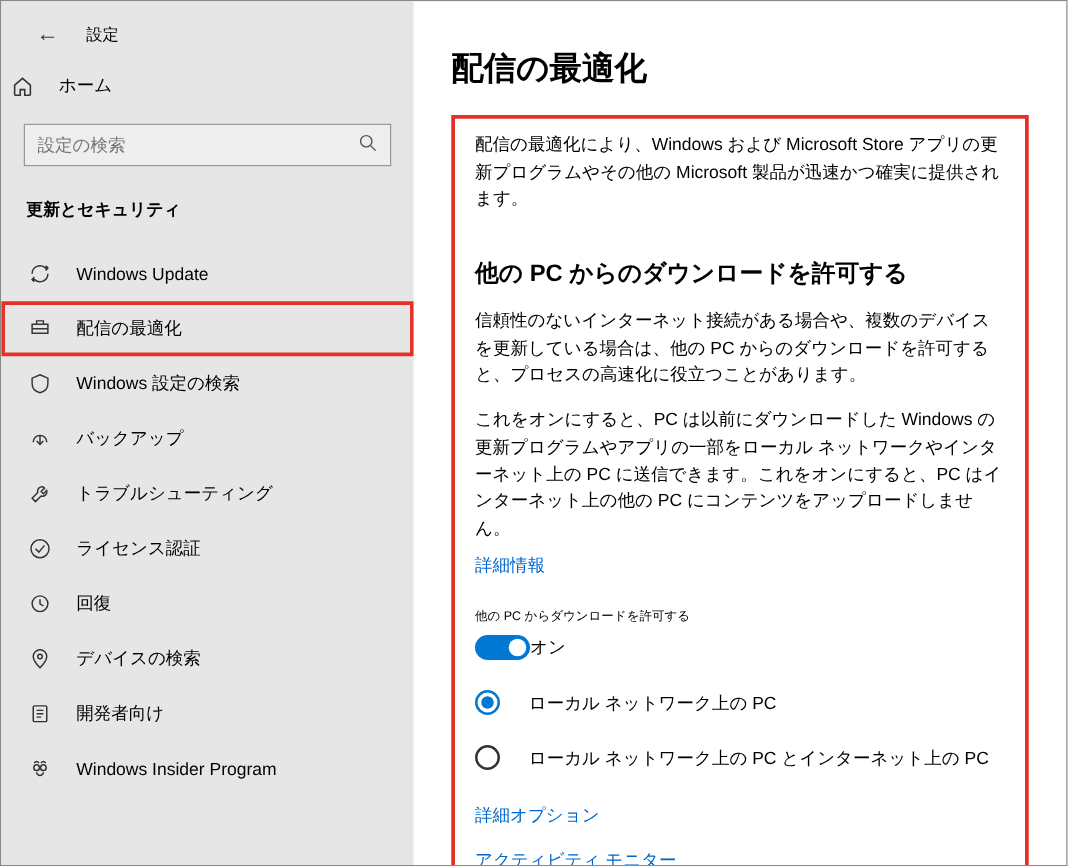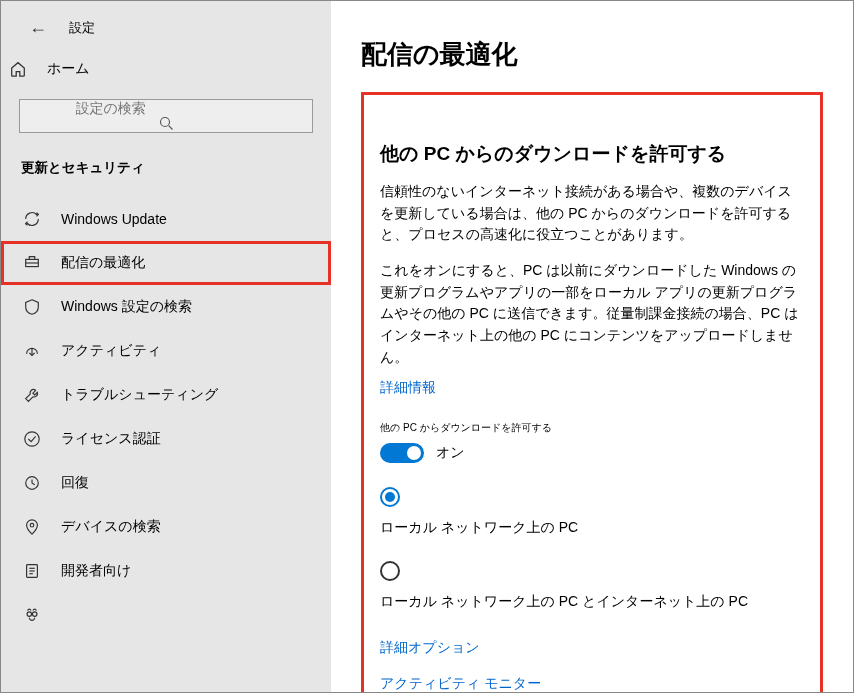--- a/index.html
+++ b/index.html
@@ -36,21 +36,20 @@
   .home-icon { width: 18px; text-align: center; }
   .home-label { font-size: 14px; }
   .search-box {
     margin: 10px 18px 8px 18px;
     height: 34px;
     border: 1px solid #999;
     background: #eee;
     display: flex;
     align-items: center;
     padding: 0 10px;
-    flex-direction: column;
   }
   .search-box input {
     flex: 1;
     border: none;
     outline: none;
     background: transparent;
     font-size: 14px;
     color: #666;
   }
   .search-icon { color: #555; font-size: 14px; }
@@ -115,21 +114,20 @@
     margin-bottom: 6px;
   }
   .toggle-label {
     font-size: 10px;
     margin-top: 18px;
     margin-bottom: 8px;
   }
   .toggle-row {
     display: flex;
     align-items: center;
-    gap: 12px;
     margin-bottom: 24px;
   }
   .toggle {
     width: 44px;
     height: 20px;
     border-radius: 10px;
     background: #0078d4;
     position: relative;
     cursor: pointer;
   }
@@ -137,24 +135,23 @@
     content: "";
     position: absolute;
     right: 3px; top: 3px;
     width: 14px; height: 14px;
     border-radius: 50%;
     background: #fff;
   }
   .toggle-state { font-size: 14px; }
   .radio-row {
     display: flex;
-    align-items: flex-start;
-    gap: 12px;
+    align-items: flex-end;
+    gap: 23px;
     margin-bottom: 24px;
-    flex-direction: column;
   }
   .radio {
     width: 20px; height: 20px;
     border: 2px solid #333;
     border-radius: 50%;
     display: inline-flex;
     align-items: center;
     justify-content: center;
     cursor: pointer;
   }
@@ -235,21 +232,21 @@
       </div>
 
       <div class="nav-item">
         <span class="nav-icon">
           <svg viewBox="0 0 20 20" fill="none" stroke="#333" stroke-width="1.3">
               <path d="M4 13a6 6 0 1 1 12 0"></path>
               <path d="M10 7v8"></path>
               <path d="M7 12l3 3 3-3"></path>
             </svg>
         </span>
-        <span class="nav-label">アクティビティ</span>
+        <span class="nav-label">バックアップ</span>
       </div>
 
       <div class="nav-item">
         <span class="nav-icon">
           <svg viewBox="0 0 20 20" fill="none" stroke="#333" stroke-width="1.3">
               <path d="M13 4a4 4 0 0 0-5 5l-5 5 3 3 5-5a4 4 0 0 0 5-5l-3 3-2-2 3-3z"></path>
             </svg>
         </span>
         <span class="nav-label">トラブルシューティング</span>
       </div>
@@ -299,35 +296,37 @@
       <div class="nav-item">
         <span class="nav-icon">
           <svg viewBox="0 0 20 20" fill="none" stroke="#333" stroke-width="1.3">
               <circle cx="7" cy="9" r="2.5"></circle>
               <circle cx="13" cy="9" r="2.5"></circle>
               <path d="M5 5c1-2 3-2 4 0"></path>
               <path d="M11 5c1-2 3-2 4 0"></path>
               <path d="M7 13c0 2 2 3 3 3s3-1 3-3"></path>
             </svg>
         </span>
+        <span class="nav-label">Windows Insider Program</span>
       </div>
 
     </div>
   </div>
 
   <div class="main">
     <div class="page-title">配信の最適化</div>
 
     <div class="content-box">
+      <div class="paragraph">配信の最適化により、Windows および Microsoft Store アプリの更新プログラムやその他の Microsoft 製品が迅速かつ確実に提供されます。</div>
 
       <div class="section-heading">他の PC からのダウンロードを許可する</div>
 
       <div class="paragraph">信頼性のないインターネット接続がある場合や、複数のデバイスを更新している場合は、他の PC からのダウンロードを許可すると、プロセスの高速化に役立つことがあります。</div>
 
-      <div class="paragraph" style="margin-top:14px;">これをオンにすると、PC は以前にダウンロードした Windows の更新プログラムやアプリの一部をローカル アプリの更新プログラムやその他の PC に送信できます。従量制課金接続の場合、PC はインターネット上の他の PC にコンテンツをアップロードしません。</div>
+      <div class="paragraph" style="margin-top:14px;">これをオンにすると、PC は以前にダウンロードした Windows の更新プログラムやアプリの一部をローカル ネットワークやインターネット上の PC に送信できます。これをオンにすると、PC はインターネット上の他の PC にコンテンツをアップロードしません。</div>
       <span class="link">詳細情報</span>
 
       <div class="toggle-label">他の PC からダウンロードを許可する</div>
       <div class="toggle-row">
         <div class="toggle"></div>
         <span class="toggle-state">オン</span>
       </div>
 
       <div class="radio-row">
         <span class="radio selected"></span>

